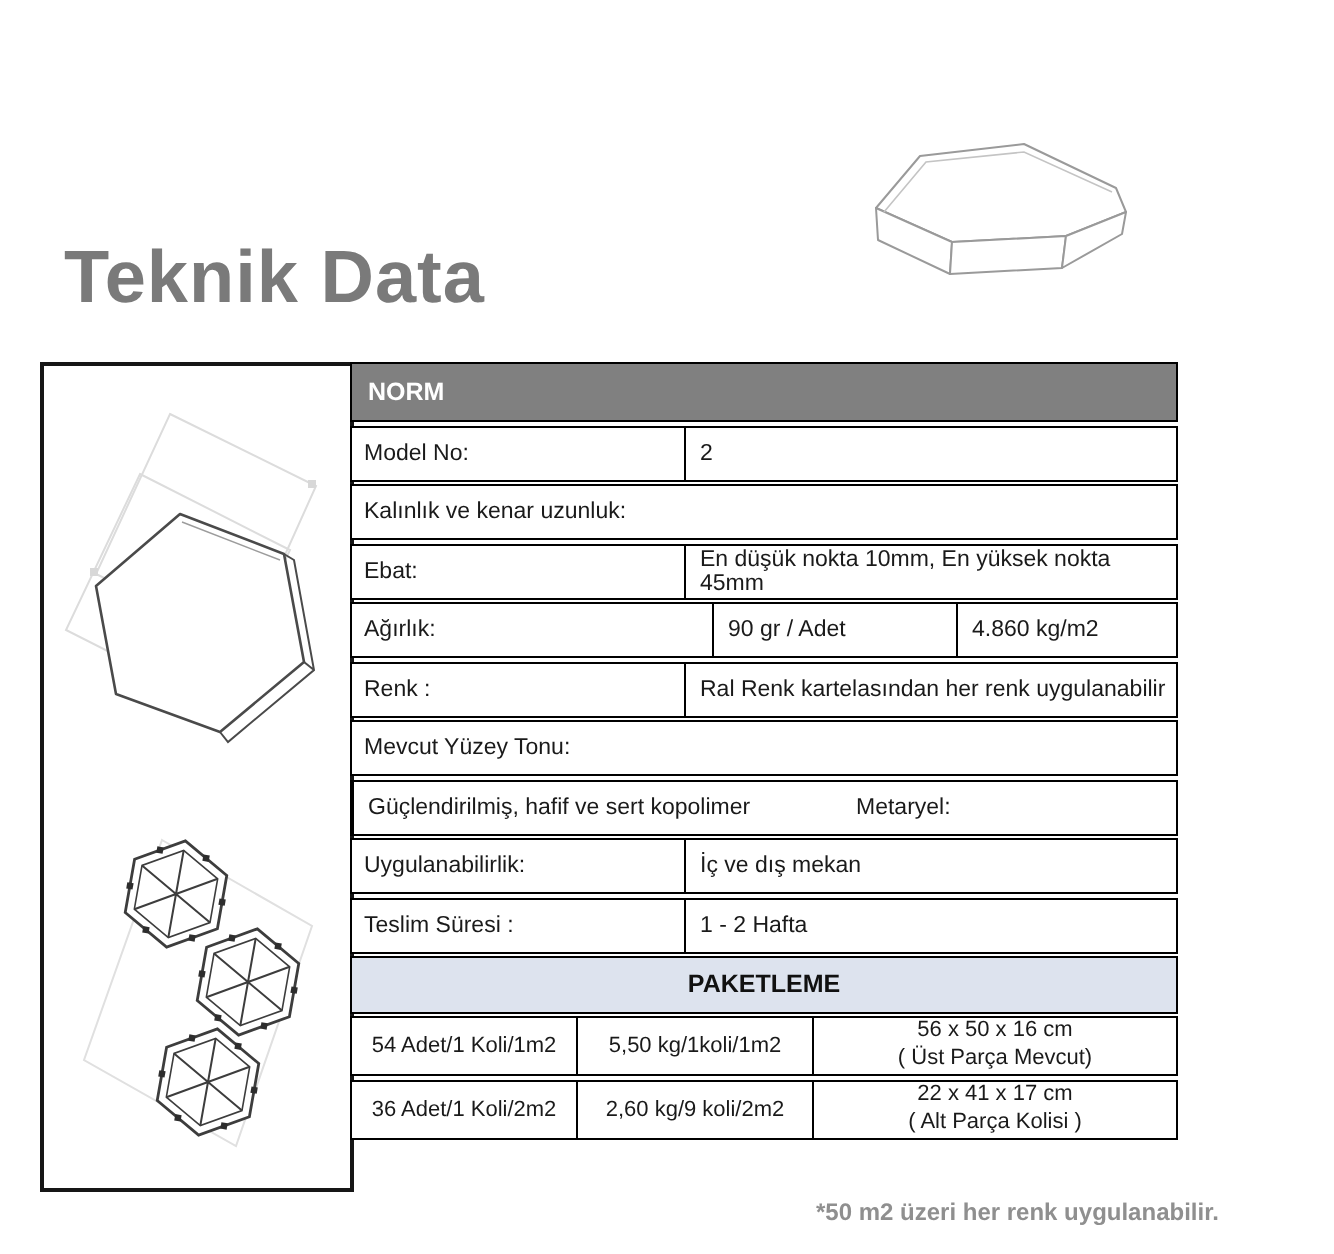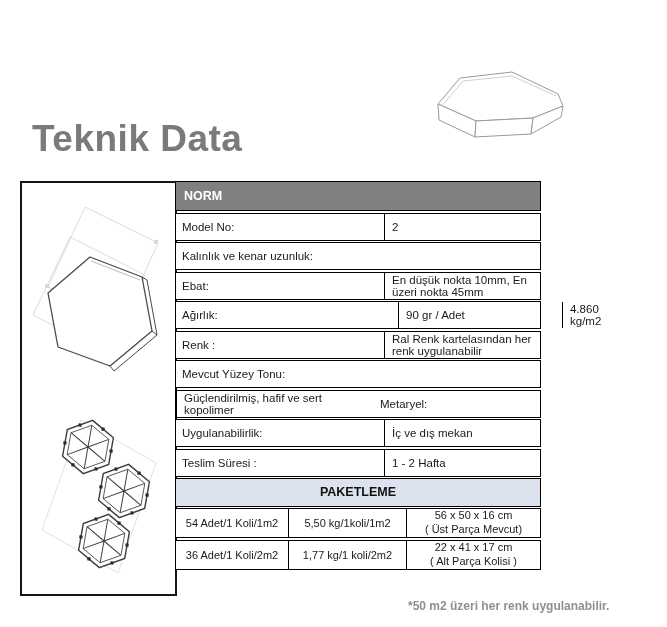--- a/index.html
+++ b/index.html
@@ -12,32 +12,32 @@
     font-size:37px;font-weight:700;color:#7a7a7a;letter-spacing:0.5px;
   }
   .product-svg{position:absolute;left:432px;top:68px;}
   .left-panel{
     position:absolute;left:20px;top:181px;width:157px;height:415px;
     border:2.5px solid #161616;box-sizing:border-box;background:#fff;
   }
   .hex-single-svg{position:absolute;left:8px;top:12px;}
   .hex-cluster-svg{position:absolute;left:14px;top:222px;}
   .table-col{
-    position:absolute;left:175px;top:181px;width:366px;
+    position:absolute;left:175px;top:181px;width:414px;
     display:flex;flex-direction:column;
   }
   .trow{
     border:1.5px solid #000;box-sizing:border-box;background:#fff;
     display:flex;align-items:stretch;margin-bottom:1.5px;flex:none;
   }
   .trow.norm{
     height:30px;background:#808080;color:#ffffff;font-weight:700;
     font-size:12.5px;align-items:center;padding-left:8px;
   }
-  .trow.spec{height:28px;gap:42px;}
+  .trow.spec{height:28px;}
   .cell{display:flex;align-items:center;font-size:11.5px;box-sizing:border-box;}
   .lbl{width:166px;flex:none;padding-left:6px;}
   .val{flex:1;border-left:1.5px solid #000;padding-left:7px;}
   .val-a{width:122px;flex:none;border-left:1.5px solid #000;padding-left:7px;margin-left:14px;}
   .val-b{flex:1;border-left:1.5px solid #000;padding-left:7px;}
   .trow.paketleme{
     height:28.5px;background:#dde3ee;font-weight:700;font-size:12.5px;
     align-items:center;justify-content:center;color:#111;
   }
   .trow.pack-head{height:27px;}
@@ -118,21 +118,21 @@
     <div class="cell lbl">Model No:</div>
     <div class="cell val">2</div>
   </div>
 
   <div class="trow spec">
     <div class="cell lbl">Kalınlık ve kenar uzunluk:</div>
   </div>
 
   <div class="trow spec">
     <div class="cell lbl">Ebat:</div>
-    <div class="cell val">En düşük nokta 10mm, En üzeri nokta 45mm</div>
+    <div class="cell val">En düşük nokta 10mm, En yüksek nokta 45mm</div>
   </div>
 
   <div class="trow spec">
     <div class="cell lbl">Ağırlık:</div>
     <div class="cell val-a cell">90 gr / Adet</div>
     <div class="cell val-b">4.860 kg/m2</div>
   </div>
 
   <div class="trow spec">
     <div class="cell lbl">Renk :</div>
@@ -167,21 +167,21 @@
     <div class="cell pc pc1">54 Adet/1 Koli/1m2</div>
     <div class="cell pc pc2">5,50 kg/1koli/1m2</div>
     <div class="cell pc pc3">
       <span>56 x 50 x 16 cm</span>
       <span>( Üst Parça Mevcut)</span>
     </div>
   </div>
 
   <div class="trow pack-row">
     <div class="cell pc pc1">36 Adet/1 Koli/2m2</div>
-    <div class="cell pc pc2">1,77 kg/1 koli/2m2</div>
+    <div class="cell pc pc2">2,60 kg/9 koli/2m2</div>
     <div class="cell pc pc3">
       <span>22 x 41 x 17 cm</span>
       <span>( Alt Parça Kolisi )</span>
     </div>
   </div>
 
 </div>
 
 <div class="footnote">*50 m2 üzeri her renk uygulanabilir.</div>
 

